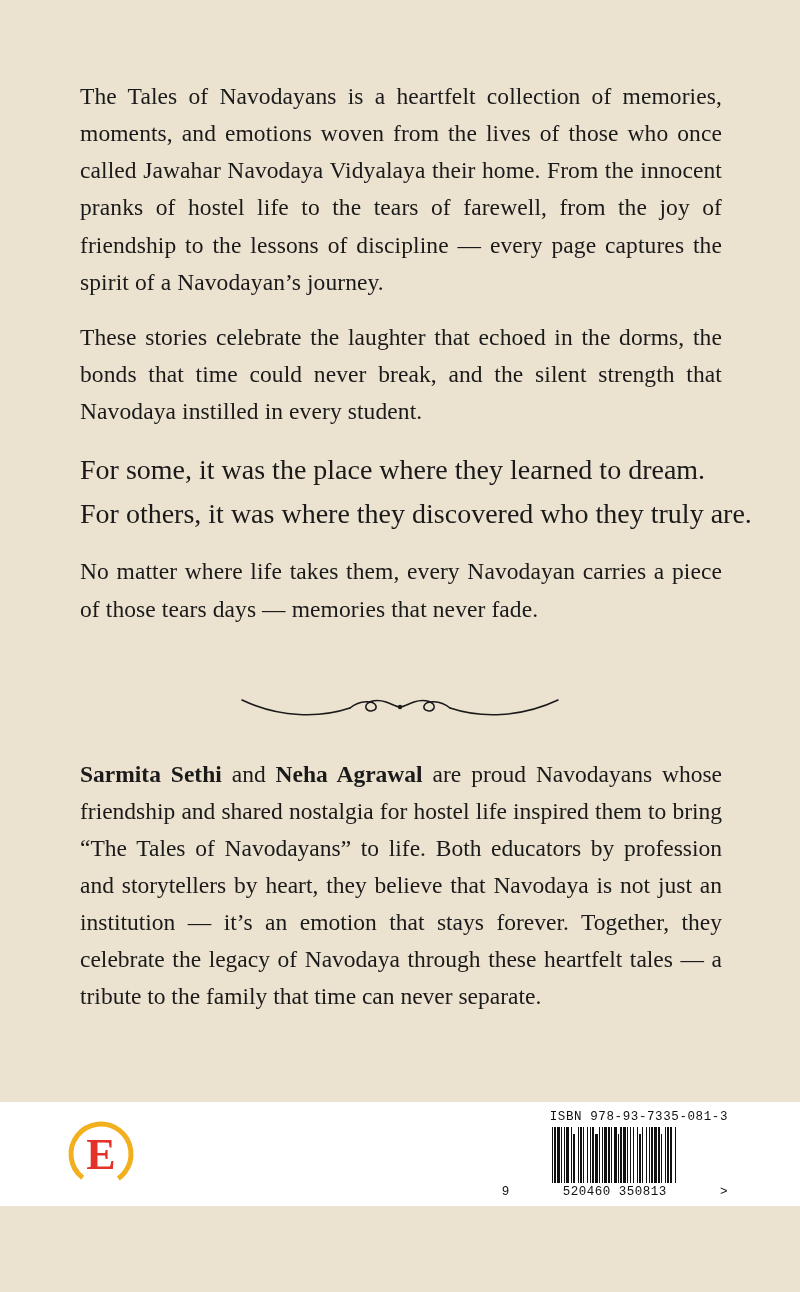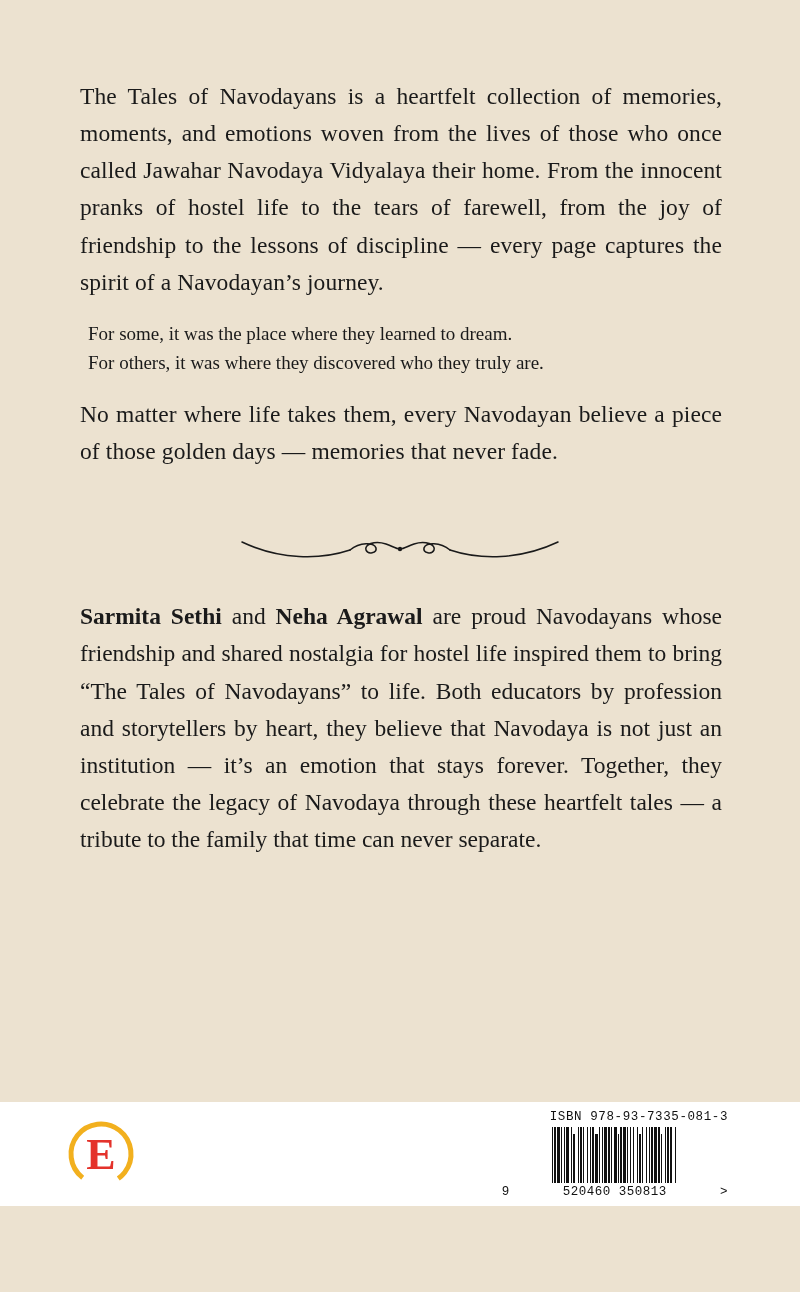--- a/index.html
+++ b/index.html
@@ -33,23 +33,23 @@
     font-size: 23.5px;
     line-height: 1.58;
     text-align: justify;
     text-justify: inter-word;
     margin: 0 0 18px 0;
     letter-spacing: 0.1px;
   }
   .para .title-italic {
   }
   .line-block {
-    font-size: 19px;
+    font-size: 28px;
     line-height: 1.56;
-    margin: 0 0 18px 8px;
+    margin: 0 0 18px 0;
     text-align: left;
   }
   .line-block div {
     white-space: nowrap;
   }
 
   .ornament {
     width: 100%;
     display: flex;
     justify-content: center;
@@ -163,27 +163,28 @@
 </style>
 </head>
 <body>
 
 <div class="cover">
 
   <div class="blurb-area">
 
     <p class="para"><span class="title-italic">The Tales of Navodayans</span><span> is a heartfelt collection of memories, moments, and emotions woven from the lives of those who once called Jawahar Navodaya Vidyalaya their home. From the innocent pranks of hostel life to the tears of farewell, from the joy of friendship to the lessons of discipline — every page captures the spirit of a Navodayan’s journey.</span></p>
 
+    <p class="para">These stories celebrate the laughter that echoed in the dorms, the bonds that time could never break, and the silent strength that Navodaya instilled in every student.</p>
 
     <div class="line-block">
       <div>For some, it was the place where they learned to dream.</div>
       <div>For others, it was where they discovered who they truly are.</div>
     </div>
 
-    <p class="para">No matter where life takes them, every Navodayan believe a piece of those golden days — memories that never fade.</p>
+    <p class="para">No matter where life takes them, every Navodayan carries a piece of those tears days — memories that never fade.</p>
   </div>
 
   <div class="ornament">
     <svg width="320" height="34" viewBox="0 0 320 34" fill="none">
       <path d="M2 12 C 40 30, 80 30, 110 20" stroke="#1a1a1a" stroke-width="1.6" fill="none" stroke-linecap="round"></path>
       <path d="M318 12 C 280 30, 240 30, 210 20" stroke="#1a1a1a" stroke-width="1.6" fill="none" stroke-linecap="round"></path>
       <path d="M110 20 C 120 12, 134 12, 136 18 C 137 23, 128 25, 126 20 C 124 15, 134 10, 146 14 C 152 16, 156 19, 160 19" stroke="#1a1a1a" stroke-width="1.6" fill="none" stroke-linecap="round"></path>
       <path d="M210 20 C 200 12, 186 12, 184 18 C 183 23, 192 25, 194 20 C 196 15, 186 10, 174 14 C 168 16, 164 19, 160 19" stroke="#1a1a1a" stroke-width="1.6" fill="none" stroke-linecap="round"></path>
       <circle cx="160" cy="19" r="2.2" fill="#1a1a1a"></circle>
     </svg>

